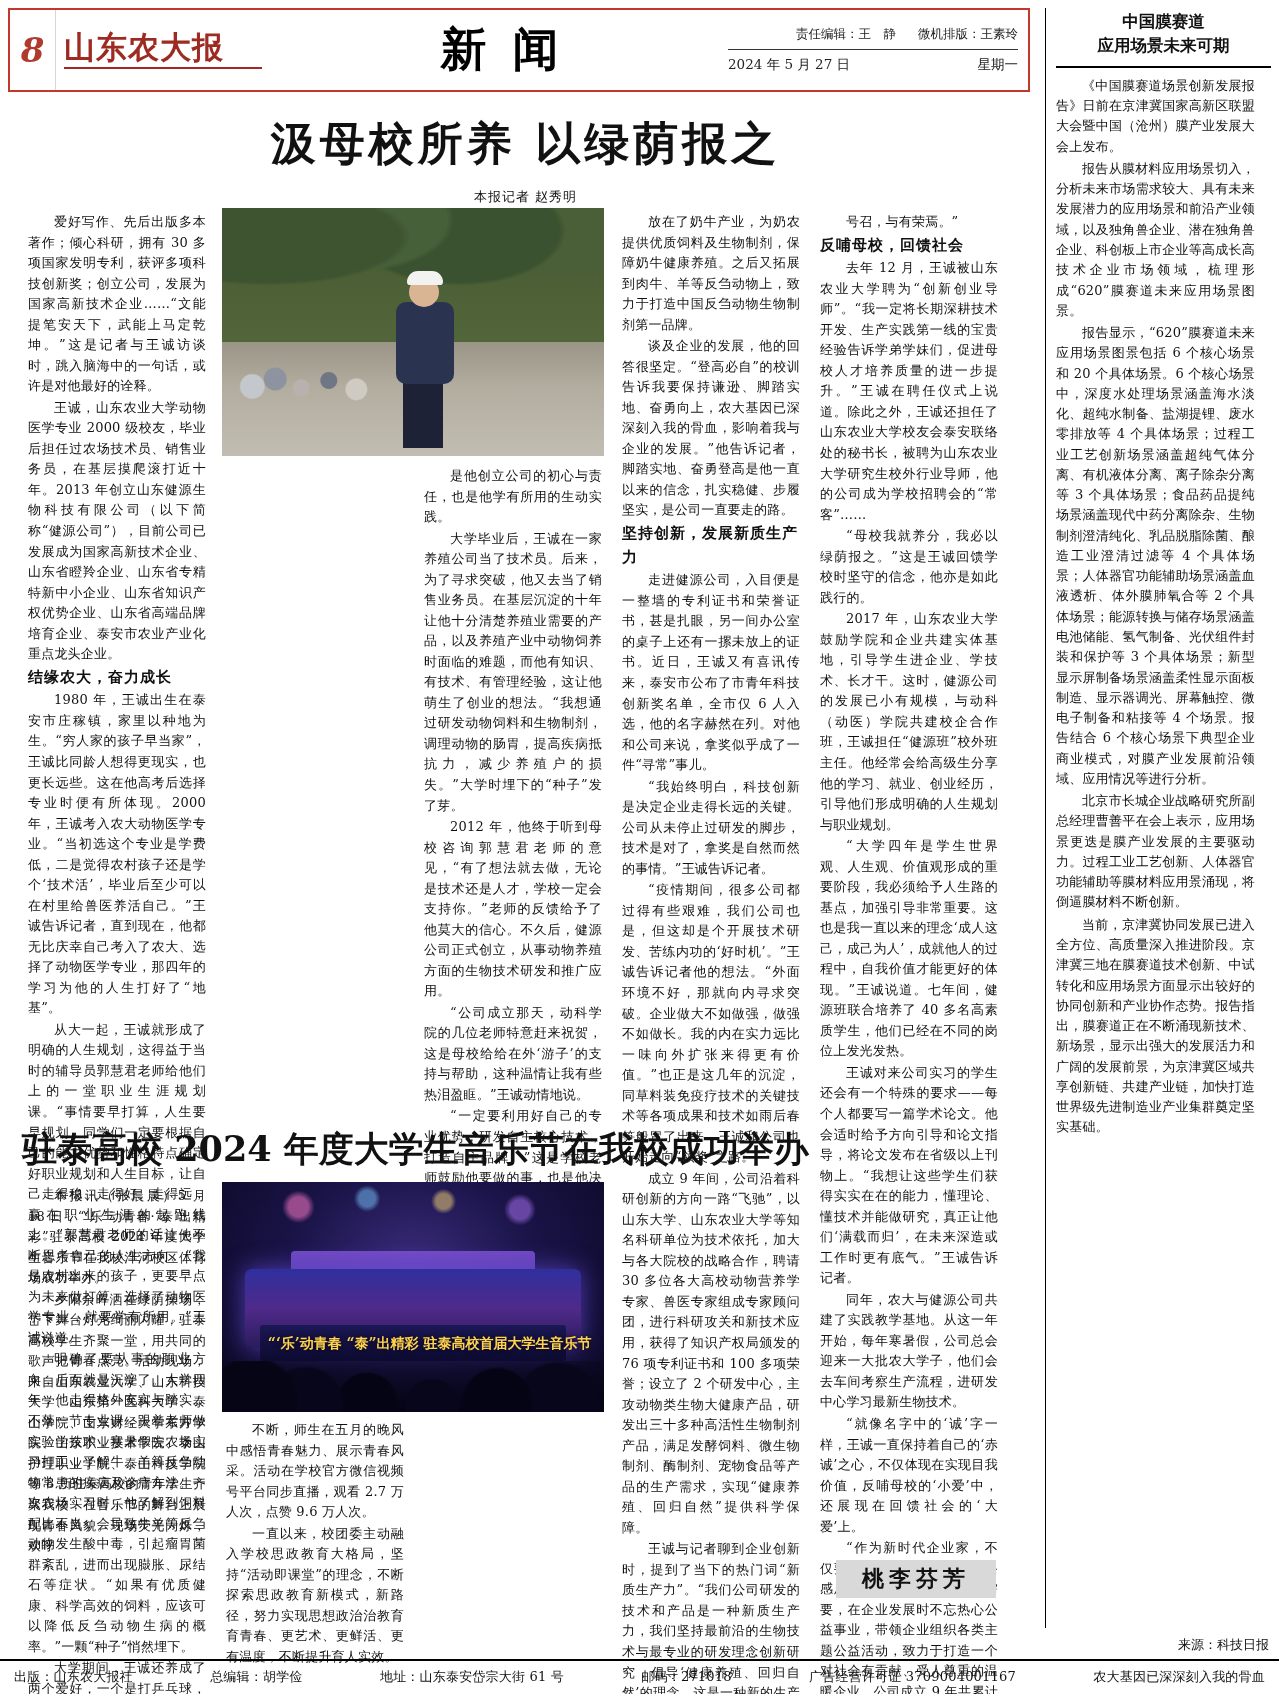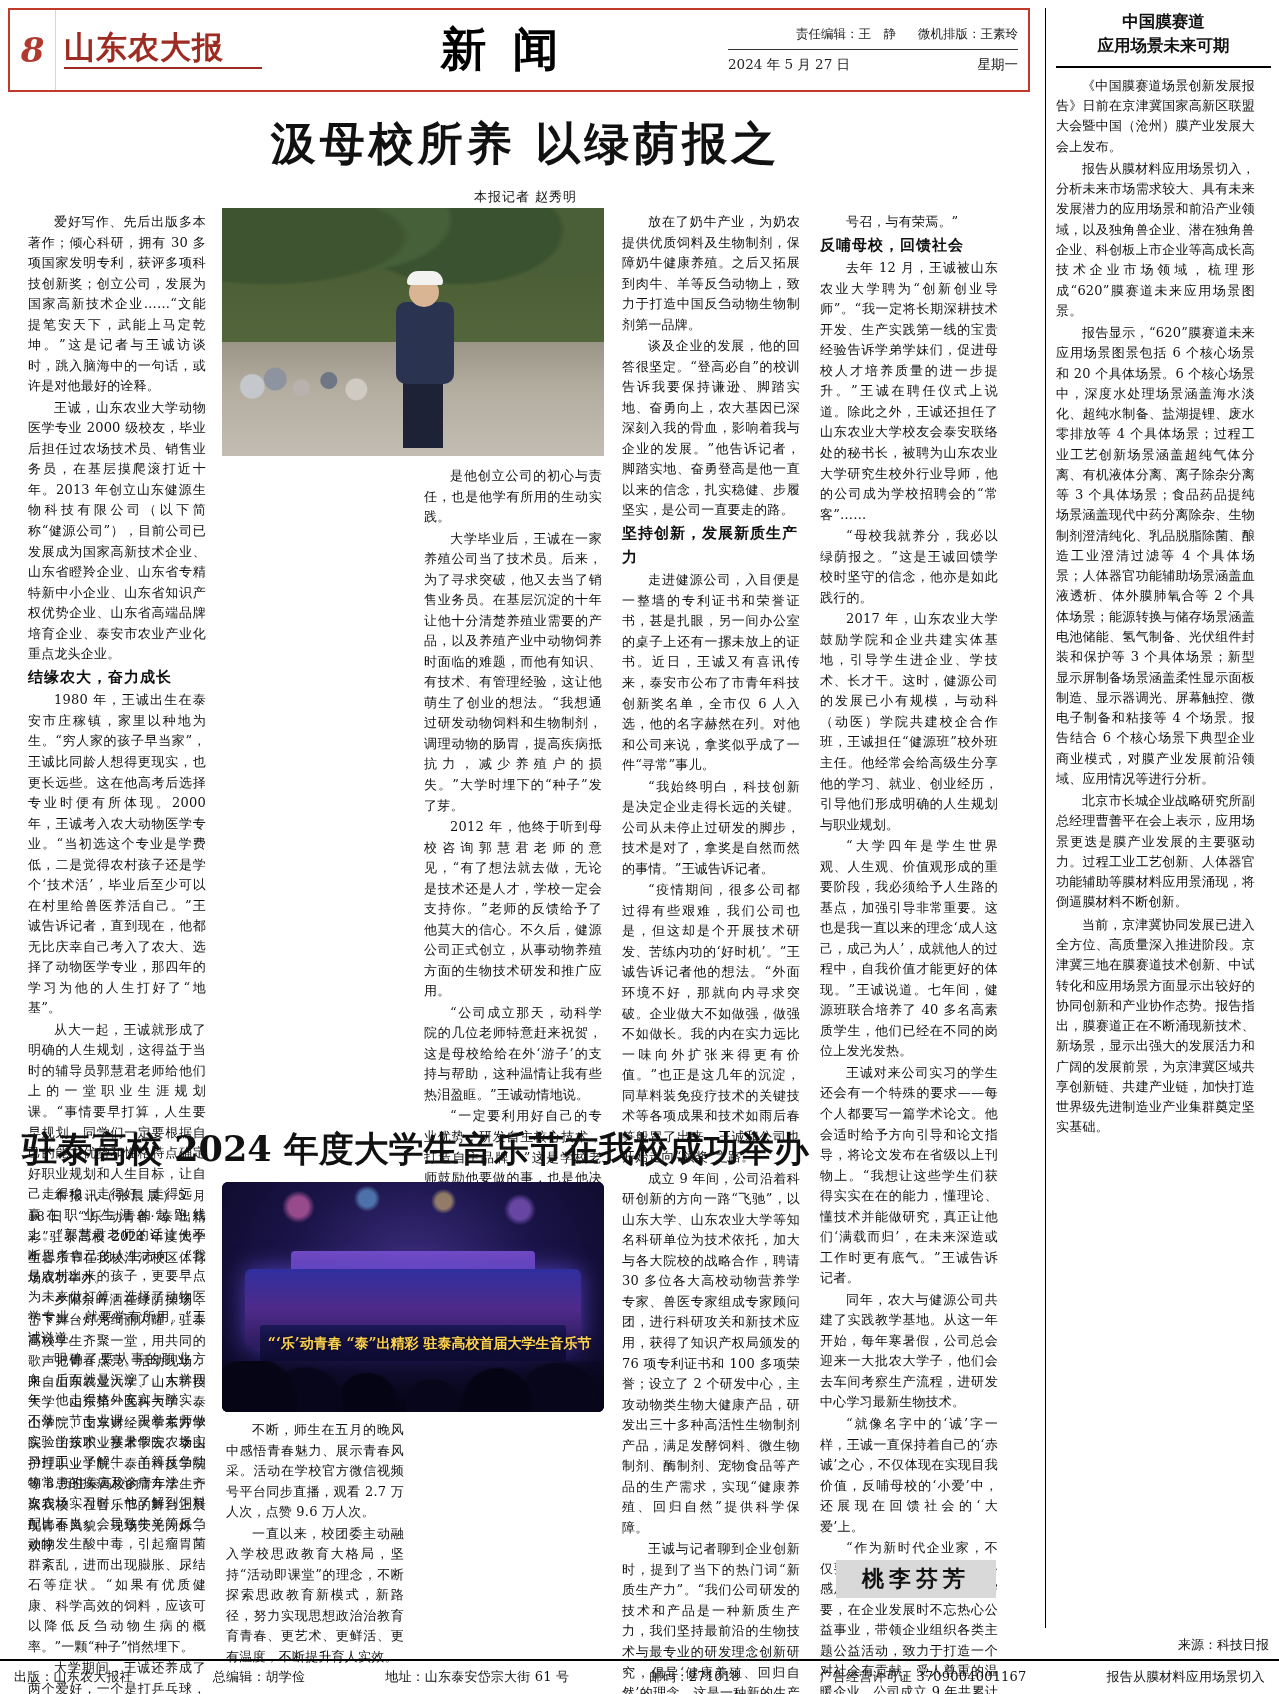--- a/index.html
+++ b/index.html
@@ -232,21 +232,20 @@
   }
   #col5 { left: 28px; top: 1186px; width: 178px; }
   #col6 { left: 226px; top: 1420px; width: 178px; }
 
   .photo2 {
     position: absolute;
     left: 222px; top: 1182px;
     width: 382px; height: 230px;
     overflow: hidden;
     background: #0c0a2a;
-    border-radius: 6px;
   }
   .p2-bg { position:absolute; inset:0;
     background: radial-gradient(ellipse at 50% 35%, #3a2b7a 0%, #1a1448 45%, #090720 100%); }
   .p2-stage { position:absolute; left:6%; top:38%; width:88%; height:34%;
     background: linear-gradient(180deg,#2f2f9e 0%, #4f2a8a 50%, #2a1c5c 100%);
     border-radius: 6px;
     box-shadow: 0 0 24px rgba(120,90,255,.6);
   }
   .p2-screen { position:absolute; left:18%; top:30%; width:64%; height:26%;
     background: linear-gradient(180deg,#7a4fd0,#2b1e6b);
@@ -439,16 +438,16 @@
     </div>
     <div class="sb-source">来源：科技日报</div>
   </div>
 
   <div class="footer">
     <span>出版：山东农大报社</span>
     <span>总编辑：胡学俭</span>
     <span>地址：山东泰安岱宗大街 61 号</span>
     <span>邮码：271018</span>
     <span>广告经营许可证 3709004001167</span>
-    <span>报告从膜材料应用场景切入</span>
+    <span>农大基因已深深刻入我的骨血</span>
   </div>
 
 </div>
 
 </body></html>

